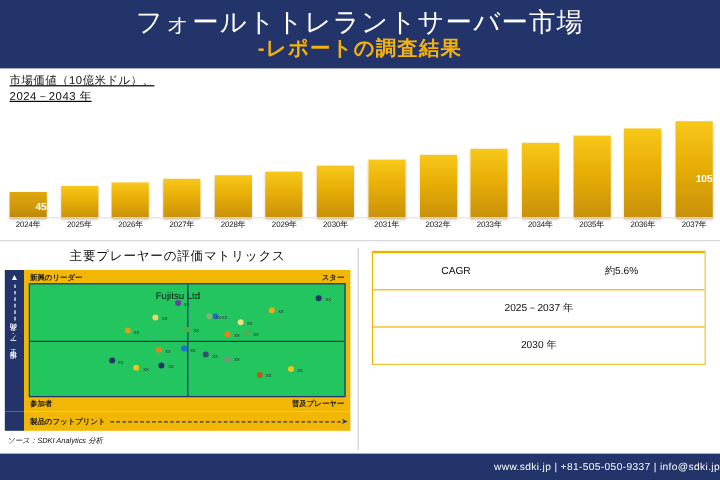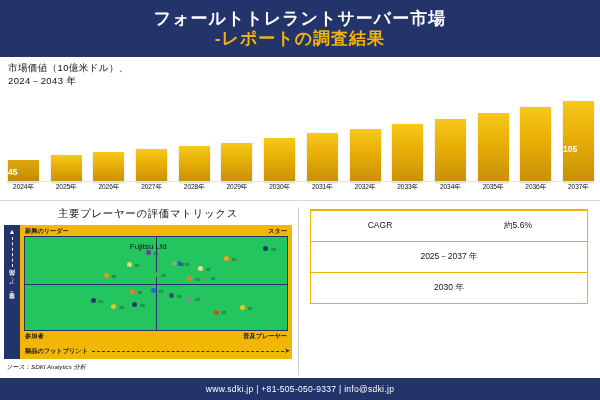--- a/index.html
+++ b/index.html
@@ -9,39 +9,39 @@
     background:#ffffff;
   }
   .page{position:relative;width:600px;height:400px;background:#fff;}
 
   
   .header{
     height:57px;background:#23346b;color:#fff;
     display:flex;flex-direction:column;align-items:center;justify-content:center;
     line-height:1.12;
   }
-  .header .l1{font-size:17px;letter-spacing:1px;font-weight:700;}
+  .header .l1{font-size:22px;letter-spacing:1px;font-weight:400;}
   .header .l2{font-size:17px;letter-spacing:1px;font-weight:700;color:#f6b20c;}
 
   
-  .chart-block{position:relative;height:143px;padding:5px 6px 0 8px;box-sizing:border-box;}
+  .chart-block{position:relative;height:143px;padding:5px 6px 0 8px;box-sizing:border-box;text-decoration:underline;}
   .chart-title{font-size:9.5px;color:#111;line-height:1.32;letter-spacing:.4px;}
   .plot{
     position:absolute;left:8px;right:6px;top:40px;height:85px;
     display:flex;align-items:flex-end;justify-content:space-between;
   }
   .barwrap{position:relative;width:31px;height:100%;display:flex;align-items:flex-end;}
   .bar{
     width:100%;
     background:linear-gradient(180deg,#f7c81a 0%,#e8ae06 45%,#c7900a 100%);
     box-shadow:0 1px 2px rgba(0,0,0,.18);
   }
   .bar.first{background:linear-gradient(180deg,#dfa60c 0%,#cf9709 60%,#bb8708 100%);}
   .bar .val{
-    position:absolute;left:0;right:0;bottom:5px;text-align:left;
+    position:absolute;left:0;right:0;bottom:5px;text-align:right;
     font-size:8.5px;font-weight:700;color:#fff;
   }
   .bar .val.top{bottom:28px;}
   .axis{
     position:absolute;left:8px;right:6px;top:126px;
     display:flex;justify-content:space-between;
   }
   .axis span{width:31px;text-align:center;font-size:6.6px;color:#111;letter-spacing:-.1px;}
   .axis-rule{position:absolute;left:6px;right:6px;top:124px;height:1px;background:#e2e2e2;}
 
@@ -111,21 +111,21 @@
   .ins-row .k{
     flex:1;text-align:center;font-size:8.5px;font-weight:400;color:#111;padding:9px 2px;
   }
   .ins-row .v{
     flex:1;text-align:center;font-size:8.5px;color:#111;padding:9px 2px;
   }
 
   
   .footer{
     position:absolute;left:0;bottom:0;width:600px;height:22px;background:#23346b;
-    display:flex;align-items:center;justify-content:center;
+    display:flex;align-items:center;justify-content:flex-end;
   }
   .footer span{color:#fff;font-size:8.5px;letter-spacing:.3px;}
 </style>
 </head>
 <body>
 
 <div class="page">
 
   <div class="header">
     <div class="l1">フォールトトレラントサーバー市場</div>

